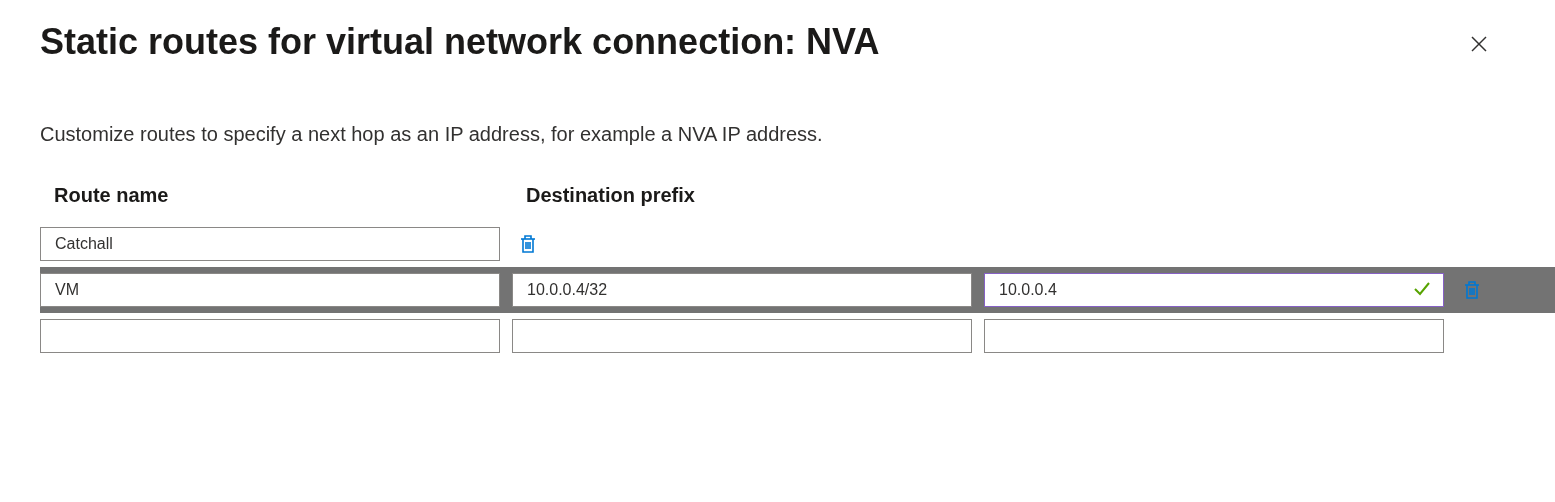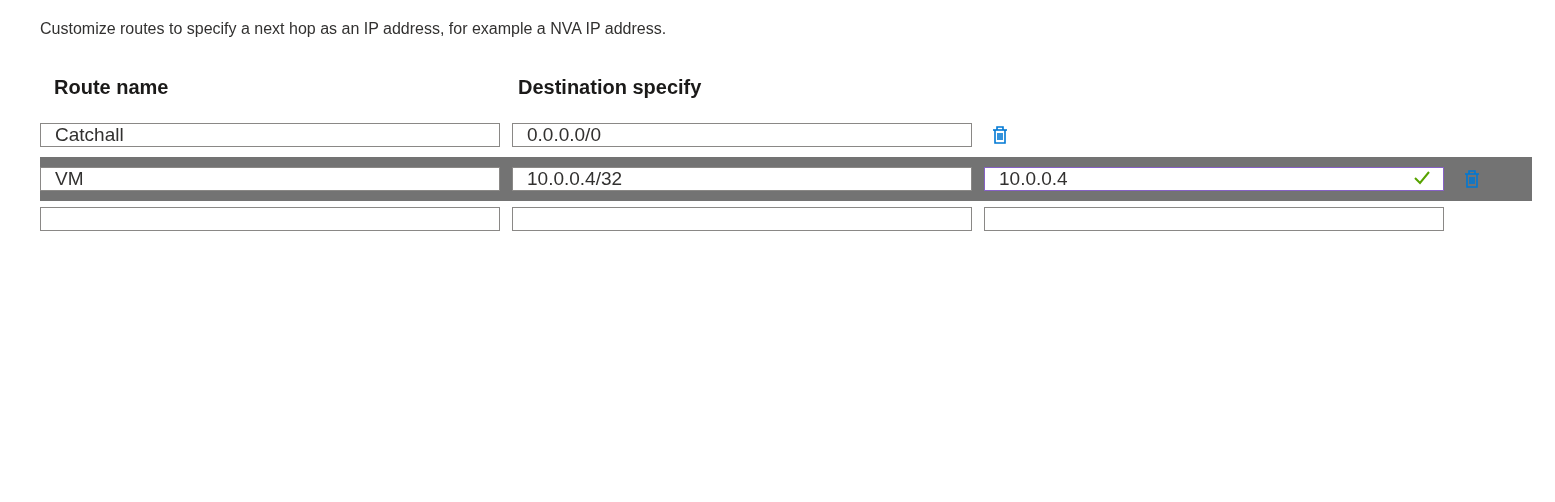--- a/index.html
+++ b/index.html
@@ -31,29 +31,29 @@
       height: 32px;
       display: flex;
       align-items: center;
       justify-content: center;
       cursor: pointer;
       margin-top: 8px;
       margin-right: 20px;
     }
     .close-btn svg { stroke: #323130; stroke-width: 1.5; }
     .description {
-      font-size: 16px;
+      font-size: 20px;
       color: #323130;
       margin-bottom: 30px;
       font-weight: 400;
     }
     .grid {
       display: grid;
       grid-template-columns: 460px 460px 460px 60px;
-      column-gap: 4px;
+      column-gap: 12px;
       align-items: center;
     }
     .col-header {
       font-size: 20px;
       font-weight: 600;
       color: #1b1a19;
       padding: 8px 14px 14px 14px;
     }
     
     .row-area {
@@ -61,24 +61,24 @@
       display: grid;
       grid-template-columns: 460px 460px 460px 60px;
       column-gap: 12px;
       align-items: center;
       padding: 6px 0;
     }
     .row-area.highlight { background: #737373; margin: 0 -40px 0 0; padding-right: 40px; }
     .row-area.highlight { padding-left: 0; }
     input.text-cell {
       width: 100%;
-      height: 24px;
+      height: 34px;
       border: 1px solid #8a8886;
       padding: 0 14px;
-      font-size: 19px;
+      font-size: 16px;
       font-family: inherit;
       color: #323130;
       background: #ffffff;
       outline: none;
     }
     .valid-wrap {
       position: relative;
     }
     .valid-wrap input.text-cell.validated {
       border-color: #8661c5;
@@ -100,31 +100,39 @@
       justify-content: center;
       cursor: pointer;
     }
     .delete-btn svg { stroke: #0078d4; stroke-width: 1.6; fill: none; }
     .spacer { }
   </style>
 </head>
 <body>
 
 <div class="panel">
+  <div class="header">
+    <div class="title">Static routes for virtual network connection: NVA</div>
+    <div class="close-btn">
+      <svg width="20" height="20" viewBox="0 0 20 20">
+          <line x1="3" y1="3" x2="17" y2="17"></line>
+          <line x1="17" y1="3" x2="3" y2="17"></line>
+        </svg>
+    </div>
+  </div>
 
   <div class="description">Customize routes to specify a next hop as an IP address, for example a NVA IP address.</div>
 
   <div class="grid">
     <div class="col-header">Route name</div>
-    <div class="col-header">Destination specify</div>
+    <div class="col-header">Destination prefix</div>
     <div class="col-header spacer"></div>
 
     <div id="rows-slot" style="display:contents"><div class="row-area">
           <input class="text-cell" value="Catchall" style="">
-          <input class="text-cell" value="0.0.0.0/0" style="">
           <div class="delete-btn">
             <svg width="22" height="22" viewBox="0 0 22 22">
               <path d="M4 6 L18 6"></path>
               <path d="M8 6 L8 3 L14 3 L14 6"></path>
               <path d="M6 6 L6 19 L16 19 L16 6"></path>
               <line x1="9" y1="9" x2="9" y2="16"></line>
               <line x1="11" y1="9" x2="11" y2="16"></line>
               <line x1="13" y1="9" x2="13" y2="16"></line>
             </svg>
           </div>

